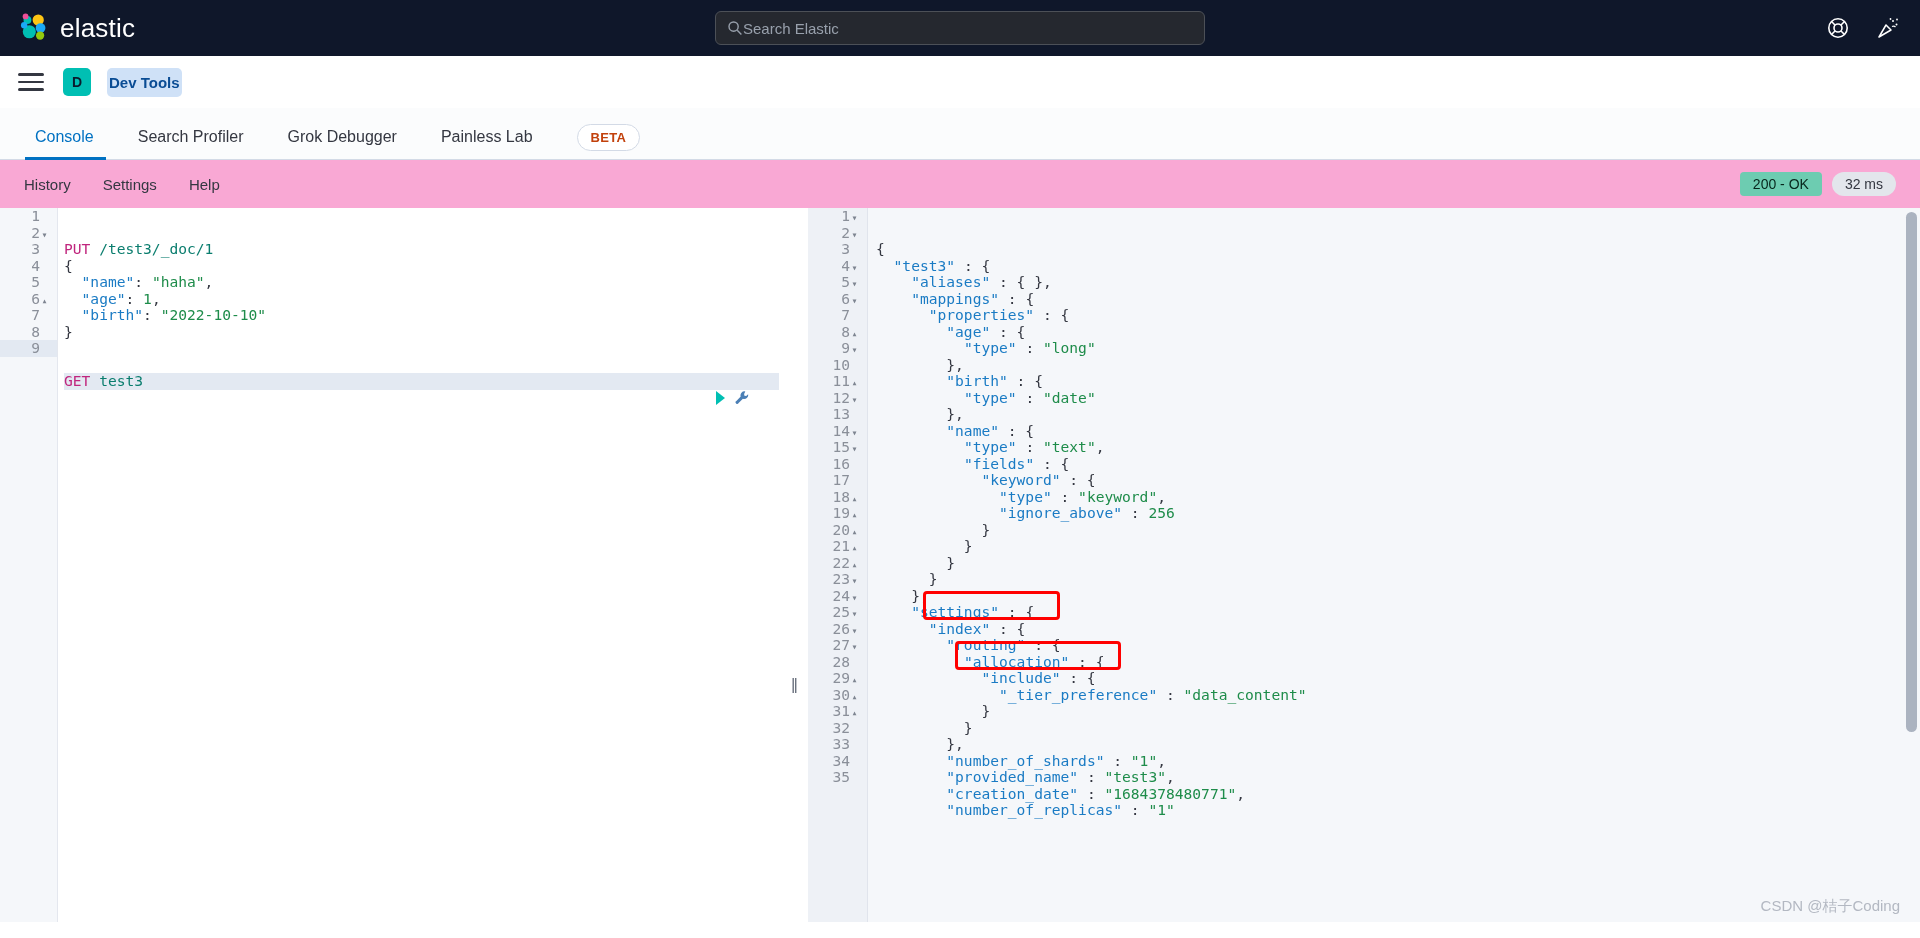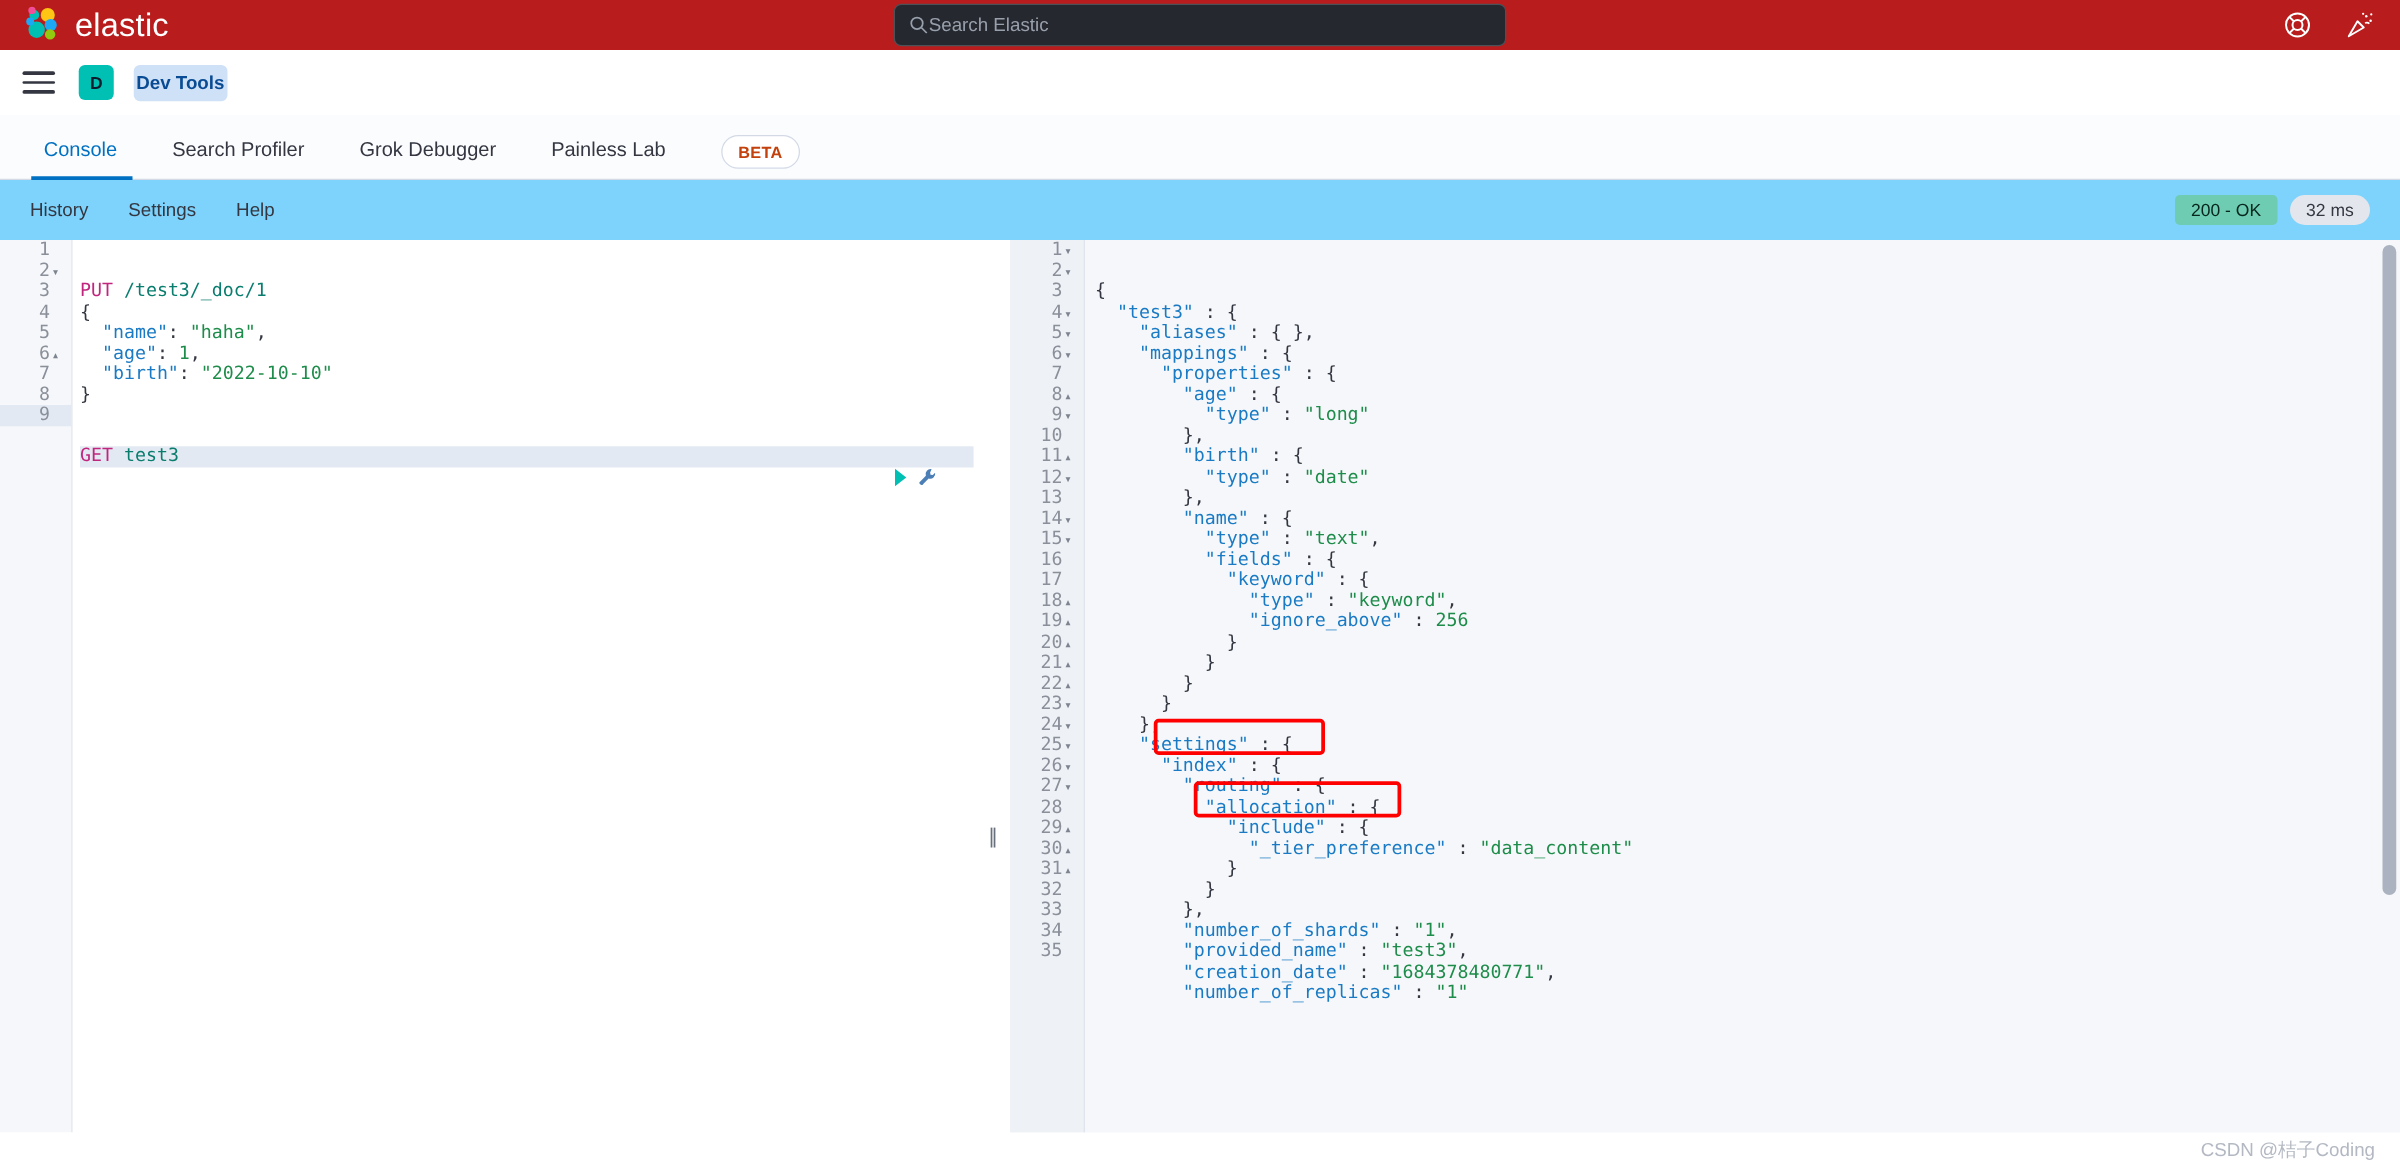--- a/index.html
+++ b/index.html
@@ -4,21 +4,21 @@
 <style>
   * { box-sizing: border-box; margin: 0; padding: 0; }
   html, body {
     width: 1920px; height: 938px;
     font-family: "Liberation Sans", sans-serif;
     background: #fff; overflow: hidden;
   }
 
   
   .topbar {
-    height: 40px; background: #b91c1c;
+    height: 56px; background: #0f172a;
     display: flex; align-items: center; position: relative;
   }
   .brand { display: flex; align-items: center; gap: 11px; padding-left: 19px; }
   .brand-logo { width: 30px; height: 30px; }
   .brand-name {
     color: #fff; font-size: 26px; letter-spacing: .2px; font-weight: 400;
   }
   .search-wrap {
     position: absolute; left: 50%; transform: translateX(-50%);
     width: 490px;
@@ -71,21 +71,21 @@
     height: 3px; background: #0071c2;
   }
   .beta-badge {
     border: 1px solid #d3dae6; background:#fff; border-radius: 20px;
     font-size: 13px; font-weight: 700; color: #c2410c;
     padding: 5px 13px; margin-bottom: 8px; letter-spacing: .3px;
   }
 
   
   .subbar {
-    height: 48px; background: #7dd3fc; display: flex; align-items: center;
+    height: 48px; background: #f9a8d4; display: flex; align-items: center;
     padding: 0 24px; position: relative;
   }
   .subbar-link {
     font-size: 15px; color: #343741; margin-right: 32px; cursor: pointer;
   }
   .status-group {
     position: absolute; right: 24px; display: flex; align-items: center; gap: 10px; margin-left: 33px;
   }
   .badge-ok {
     background: #6dccb1; color: #07261c; font-size: 14px;
@@ -149,21 +149,21 @@
   
   .vscroll {
     position: absolute; right: 3px; top: 0; width: 11px; bottom: 0;
   }
   .vscroll .thumb {
     position:absolute; top: 4px; left: 0; width: 11px; height: 520px;
     background: #abb3c0; border-radius: 6px;
   }
 
   .watermark {
-    position: absolute; right: 20px; bottom: 8px;
+    position: absolute; right: 20px; bottom: 22px;
     color: #b3b8c2; font-size: 15px;
     font-family: "Liberation Sans", sans-serif;
   }
 </style>
 </head>
 <body>
 
 <div class="topbar">
   <div class="brand">
     <svg class="brand-logo" viewBox="0 0 32 32">

